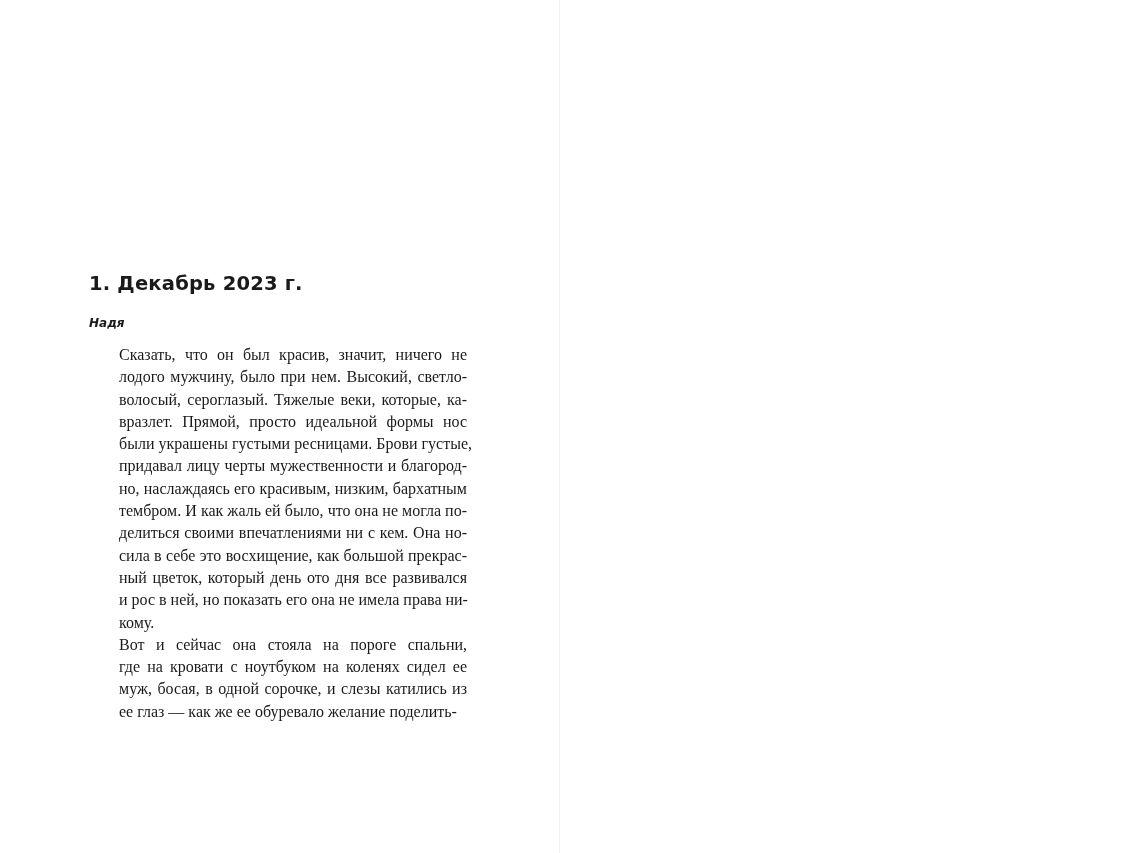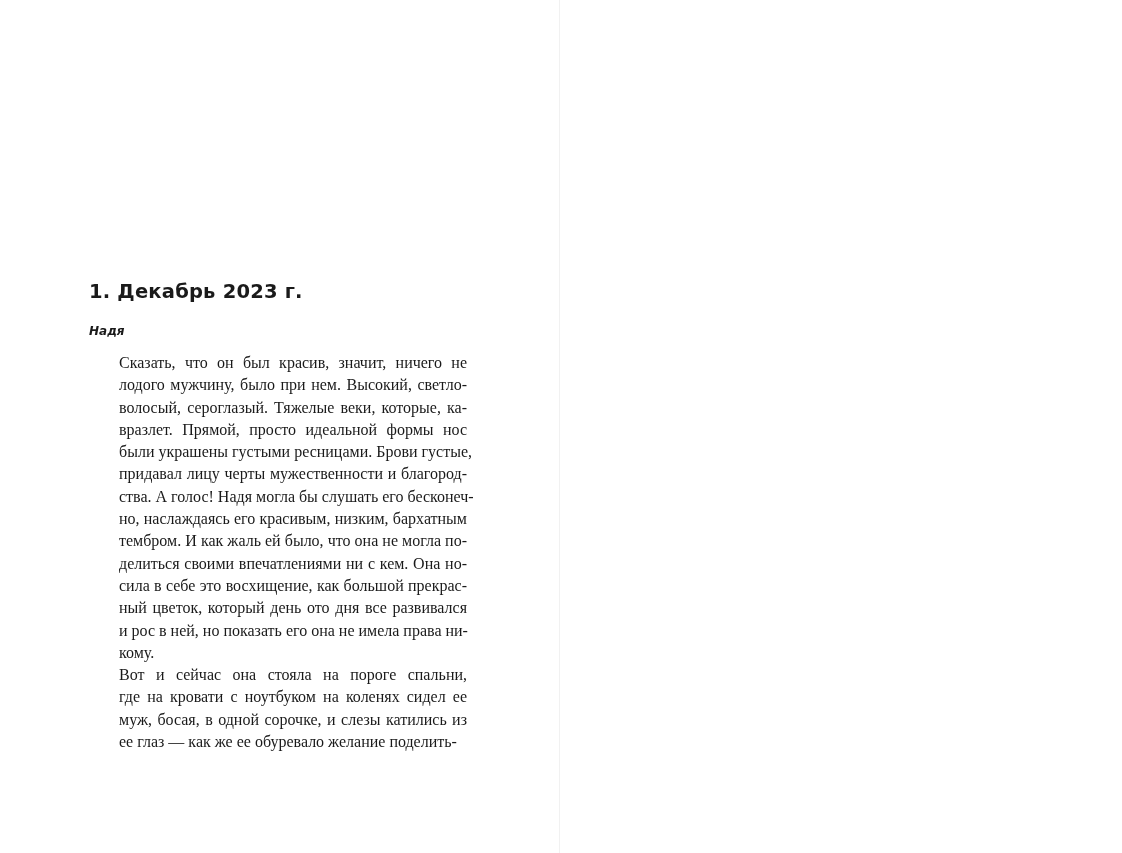--- a/index.html
+++ b/index.html
@@ -33,21 +33,21 @@
     top: 0;
     width: 4px;
     height: 853px;
     background: linear-gradient(to right, #efefef, #f6f6f6, #f1f1f1);
   }
 
   
   .left-text {
     position: absolute;
     left: 89px;
-    top: 278px;
+    top: 270px;
     width: 378px;
   }
   .chapter-title {
     font-family: "DejaVu Sans", "Liberation Sans", sans-serif;
     font-weight: bold;
     font-size: 19.5px;
     letter-spacing: 0.2px;
     margin: 0 0 12px 0;
     line-height: 28px;
   }
@@ -88,21 +88,20 @@
       <h1 class="chapter-title">1. Декабрь 2023 г.</h1>
       <h2 class="chapter-sub">Надя</h2>
       <div class="body-text" id="left-body">
           <p class="indent">
             <span class="line" style="text-indent: 30px;">Сказать, что он был красив, значит, ничего не</span>
             <span class="line">лодого мужчину, было при нем. Высокий, светло-</span>
             <span class="line">волосый, сероглазый. Тяжелые веки, которые, ка-</span>
             <span class="line">вразлет. Прямой, просто идеальной формы нос</span>
             <span class="line">были украшены густыми ресницами. Брови густые,</span>
             <span class="line">придавал лицу черты мужественности и благород-</span>
-            <span class="line">ства. А голос! Надя могла бы слушать его бесконеч-</span>
             <span class="line">но, наслаждаясь его красивым, низким, бархатным</span>
             <span class="line">тембром. И как жаль ей было, что она не могла по-</span>
             <span class="line">делиться своими впечатлениями ни с кем. Она но-</span>
             <span class="line">сила в себе это восхищение, как большой прекрас-</span>
             <span class="line">ный цветок, который день ото дня все развивался</span>
             <span class="line">и рос в ней, но показать его она не имела права ни-</span>
             <span class="line last">кому.</span>
           </p>
           <p class="indent">
             <span class="line" style="text-indent: 30px;">Вот и сейчас она стояла на пороге спальни,</span>

